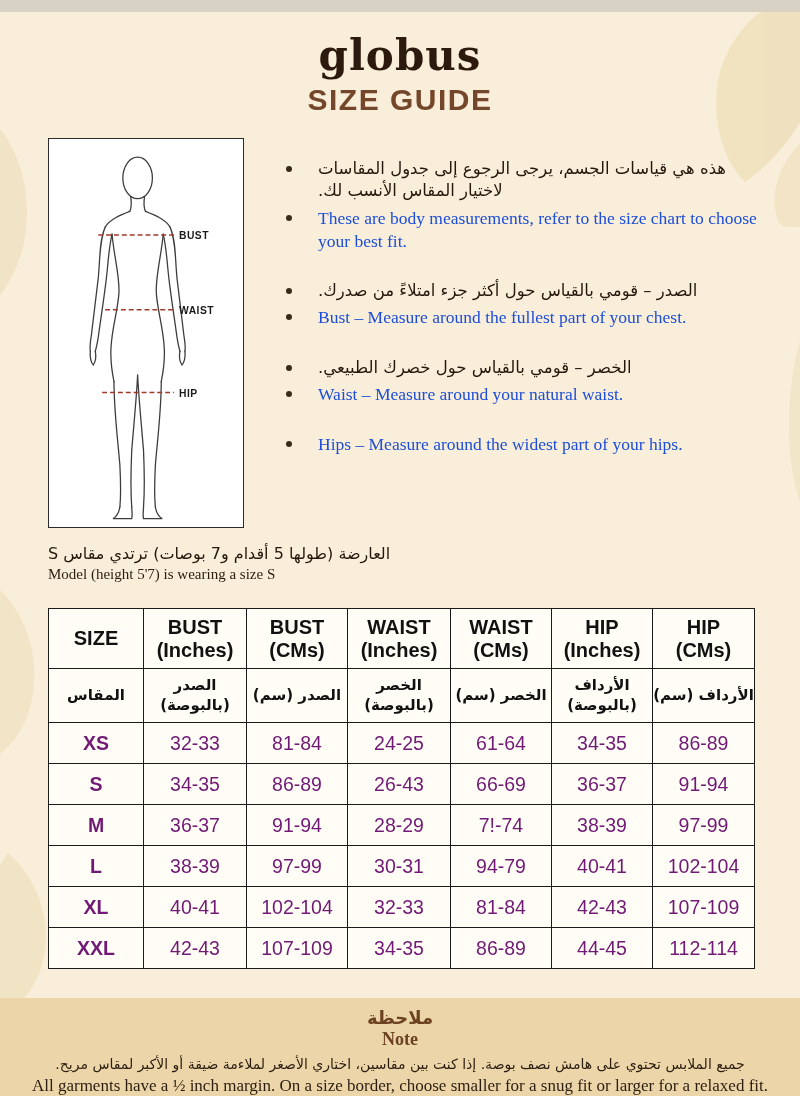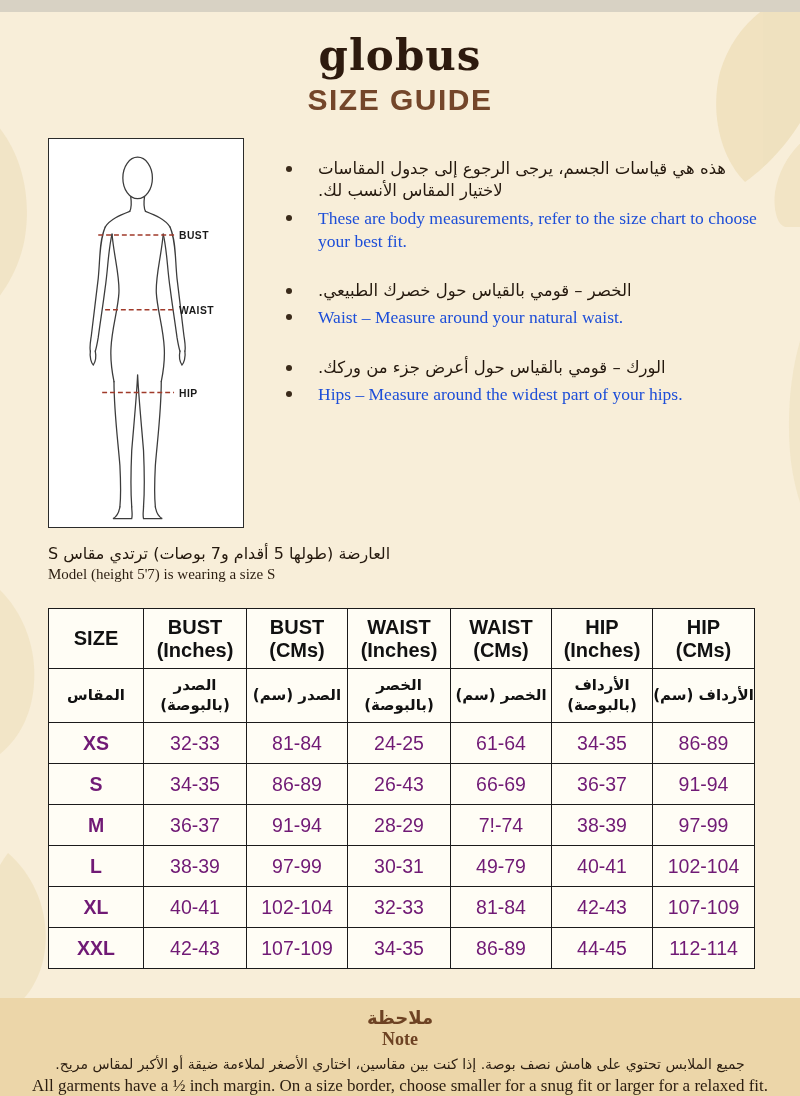--- a/index.html
+++ b/index.html
@@ -123,37 +123,43 @@
       <div class="instr-line ar">
         <span class="dot"></span>
         <span class="txt">هذه هي قياسات الجسم، يرجى الرجوع إلى جدول المقاسات لاختيار المقاس الأنسب لك.</span>
       </div>
       <div class="instr-line en">
         <span class="dot"></span>
         <span class="txt">These are body measurements, refer to the size chart to choose your best fit.</span>
       </div>
     </div>
 
-
     <div class="instr-group">
       <div class="instr-line ar">
         <span class="dot"></span>
+        <span class="txt">الصدر – قومي بالقياس حول أكثر جزء امتلاءً من صدرك.</span>
+      </div>
+      <div class="instr-line en">
+        <span class="dot"></span>
+        <span class="txt">Bust – Measure around the fullest part of your chest.</span>
+      </div>
+    </div>
+
+    <div class="instr-group">
+      <div class="instr-line ar">
+        <span class="dot"></span>
         <span class="txt">الخصر – قومي بالقياس حول خصرك الطبيعي.</span>
       </div>
       <div class="instr-line en">
         <span class="dot"></span>
         <span class="txt">Waist – Measure around your natural waist.</span>
       </div>
     </div>
 
     <div class="instr-group">
-      <div class="instr-line ar">
-        <span class="dot"></span>
-        <span class="txt">الورك – قومي بالقياس حول أعرض جزء من وركك.</span>
-      </div>
       <div class="instr-line en">
         <span class="dot"></span>
         <span class="txt">Hips – Measure around the widest part of your hips.</span>
       </div>
     </div>
 
   </div>
 
   <div class="model-note">
     <div class="ar">العارضة (طولها 5 أقدام و7 بوصات) ترتدي مقاس S</div>
@@ -225,21 +231,21 @@
           <td>28-29</td>
           <td>7!-74</td>
           <td>38-39</td>
           <td>97-99</td>
         </tr>
         <tr>
           <td class="size-col">L</td>
           <td>38-39</td>
           <td>97-99</td>
           <td>30-31</td>
-          <td>49-79</td>
+          <td>94-79</td>
           <td>40-41</td>
           <td>102-104</td>
         </tr>
         <tr>
           <td class="size-col">XL</td>
           <td>40-41</td>
           <td>102-104</td>
           <td>32-33</td>
           <td>81-84</td>
           <td>42-43</td>

